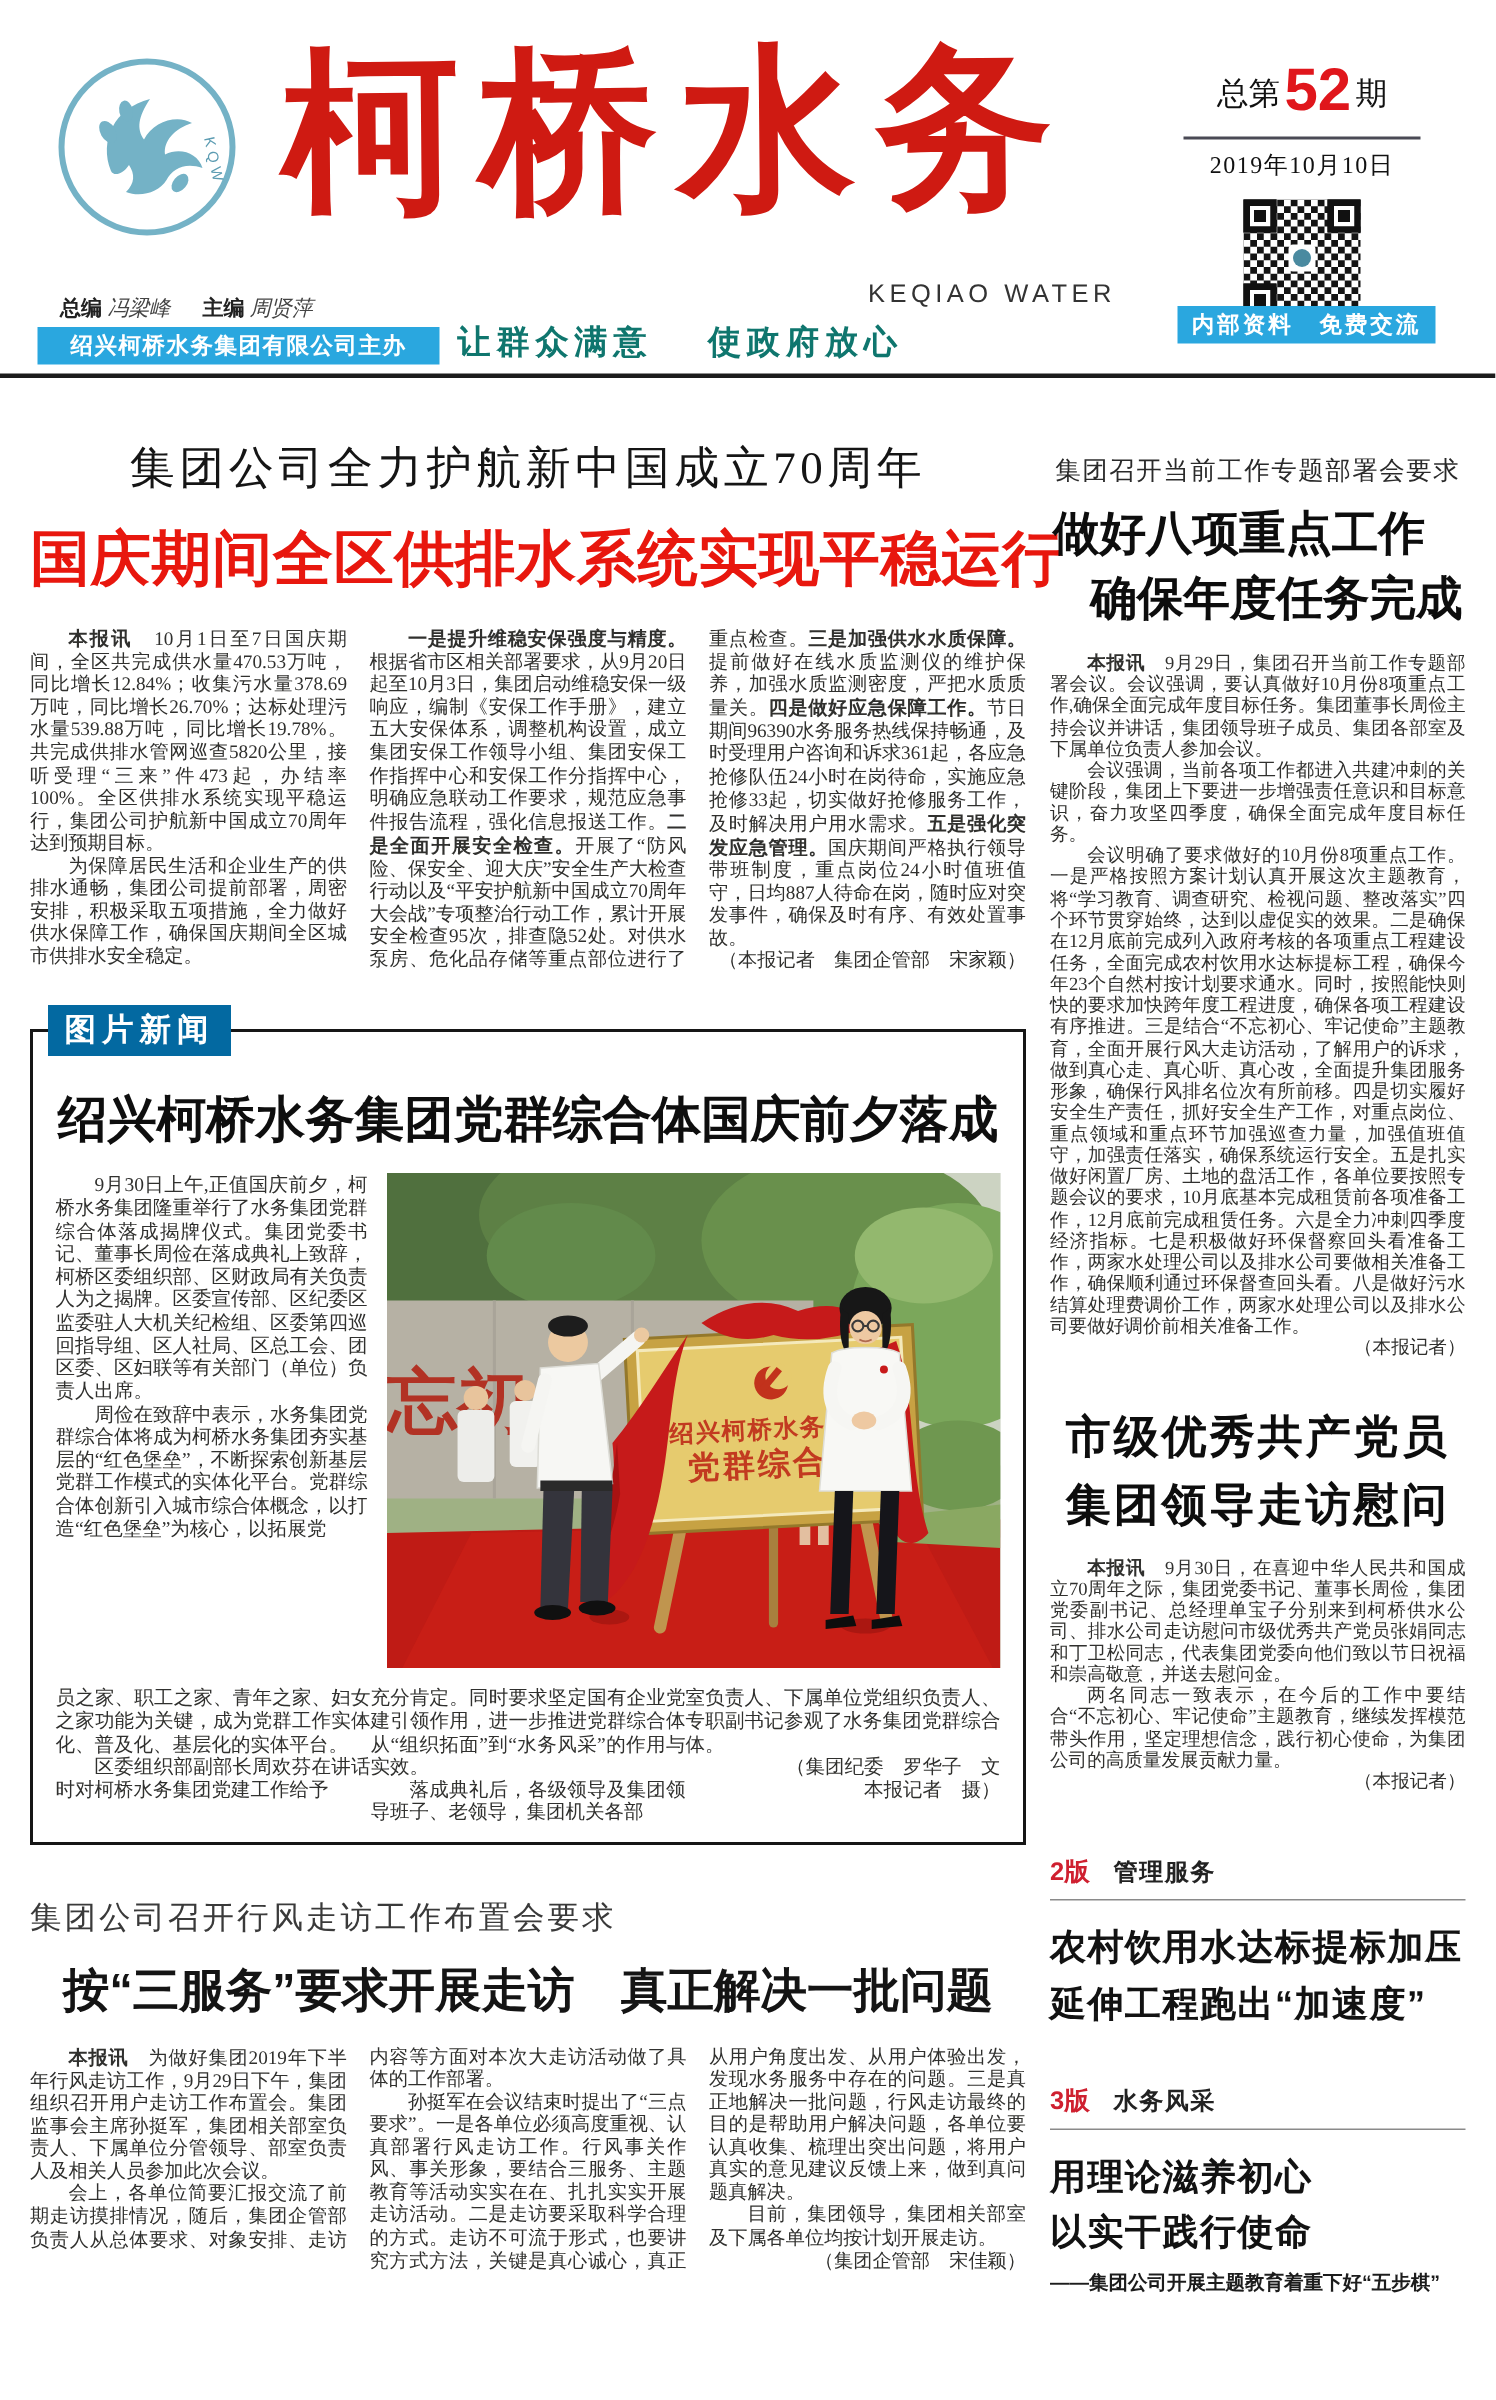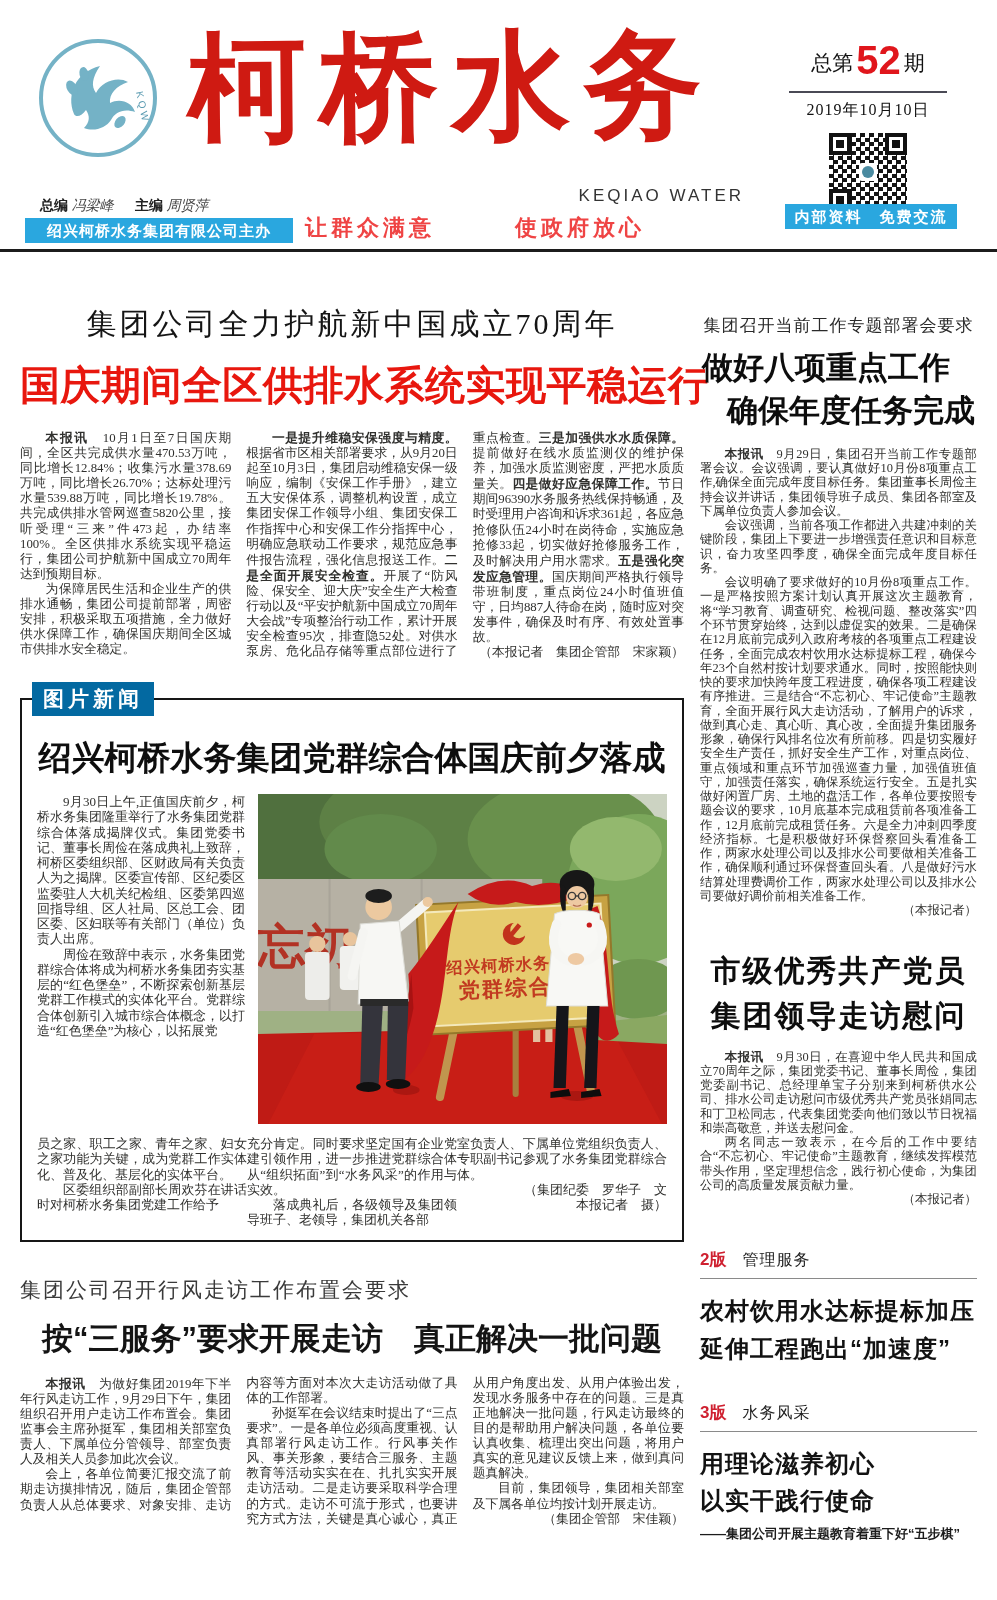--- a/index.html
+++ b/index.html
@@ -12,41 +12,41 @@
 .masthead{position:absolute;left:158px;top:6px;width:588px;text-align:center;
   font-family:"DejaVu Serif",serif;font-weight:900;font-size:118px;line-height:1.35;
   color:#cf1a12;letter-spacing:14px;transform:rotate(-.5deg)}
 .masthead-en{position:absolute;left:0;top:186px;width:744px;text-align:right;
   font-family:Liberation Sans, sans-serif;font-size:17px;letter-spacing:3px;color:#333}
 .editors{position:absolute;left:40px;top:197px;font-size:14px;color:#222}
 .editors b{font-family:"Liberation Sans",sans-serif}
 .editors .nm{font-style:italic;color:#444;margin-right:18px}
 .organizer{position:absolute;left:25px;top:218px;width:268px;height:25px;background:#2aa7df;
   color:#fff;text-align:center;font:bold 15px/25px "Liberation Sans",sans-serif;letter-spacing:1px}
-.slogan{position:absolute;left:305px;top:213px;display:flex;gap:80px;
-  font:bold 22px/30px "Liberation Sans",sans-serif;color:#ef4444;letter-spacing:4px}
+.slogan{position:absolute;left:305px;top:213px;display:flex;gap:37px;
+  font:bold 22px/30px "Liberation Sans",sans-serif;color:#0f766e;letter-spacing:4px}
 .issue-block{position:absolute;right:50px;top:38px;width:158px;text-align:center}
 .issue-line{font-family:"Liberation Sans",sans-serif;font-size:21px;color:#111;white-space:nowrap}
 .issue-num{color:#e0161c;font-size:40px;font-weight:bold;padding:0 3px;vertical-align:-4px}
 .issue-rule{border:0;border-top:2px solid #4a4a55;margin:8px 0 7px}
 .date{font-size:16px;color:#111;letter-spacing:1px}
 .qr{margin:9px auto 0;width:84px;height:84px;background:#fff;position:relative;padding:3px}
 .qr-grid{width:100%;height:100%;background:
   repeating-conic-gradient(#141414 0% 25%, #ffffff 0% 50%) 0 0 / 9px 9px}
 .qf{position:absolute;width:22px;height:22px;background:#111;border:4px solid #111;
   box-shadow:inset 0 0 0 3px #fff}
 .qf1{left:3px;top:3px}.qf2{right:3px;top:3px}.qf3{left:3px;bottom:3px}
 .qc{position:absolute;left:33px;top:33px;width:18px;height:18px;background:#fff;border-radius:3px}
 .qc::after{content:"";position:absolute;left:3px;top:3px;width:12px;height:12px;border-radius:50%;
   background:#4a8aa0}
 .badge{position:absolute;right:40px;top:204px;width:172px;height:25px;background:#2aa7df;
   color:#fff;text-align:center;font:bold 15px/25px "Liberation Sans",sans-serif;letter-spacing:2px}
 
 
-.content{display:flex;padding:12px 20px;gap:16px}
+.content{display:flex;padding:0 20px;gap:16px}
 .col-main{width:664px}
 .col-right{flex:1;min-width:0}
 
 
 .para{text-indent:2em;text-align:justify;margin:0}
 .para.noind{text-indent:0}
 .para.ar{text-align:right;text-indent:0}
 .para b{font-family:"Liberation Sans",sans-serif;font-weight:700}
 
 
@@ -87,21 +87,21 @@
 .ra2{margin-top:30px}
 .ra2-title{font:900 30px/1.5 "Liberation Sans",sans-serif;color:#0d0d0d;text-align:center;
   letter-spacing:2px}
 .ra2 .ra-body{margin-top:12px}
 
 .tz{margin-top:42px}
 .tz+.tz{margin-top:34px}
 .tz-head{display:flex;gap:16px;align-items:baseline;border-bottom:1px solid #8a8a8a;
   padding-bottom:7px;font-family:"Liberation Sans",sans-serif}
 .tz-page{color:#cf2030;font-weight:bold;font-size:17px}
-.tz-section{font-weight:normal;font-size:16px;color:#222;letter-spacing:1px}
+.tz-section{font-weight:bold;font-size:16px;color:#222;letter-spacing:1px}
 .tz-lines{margin-top:13px;font:bold 24px/1.55 "Liberation Sans",sans-serif;color:#121212;
   letter-spacing:1px}
 .tz-sub{margin-top:7px;font:bold 13px/1.3 "Liberation Sans",sans-serif;color:#1c1c1c;
   white-space:nowrap}
 .tz-sub:empty{display:none}
 </style>
 </head>
 <body>
 
 <div class="page">

